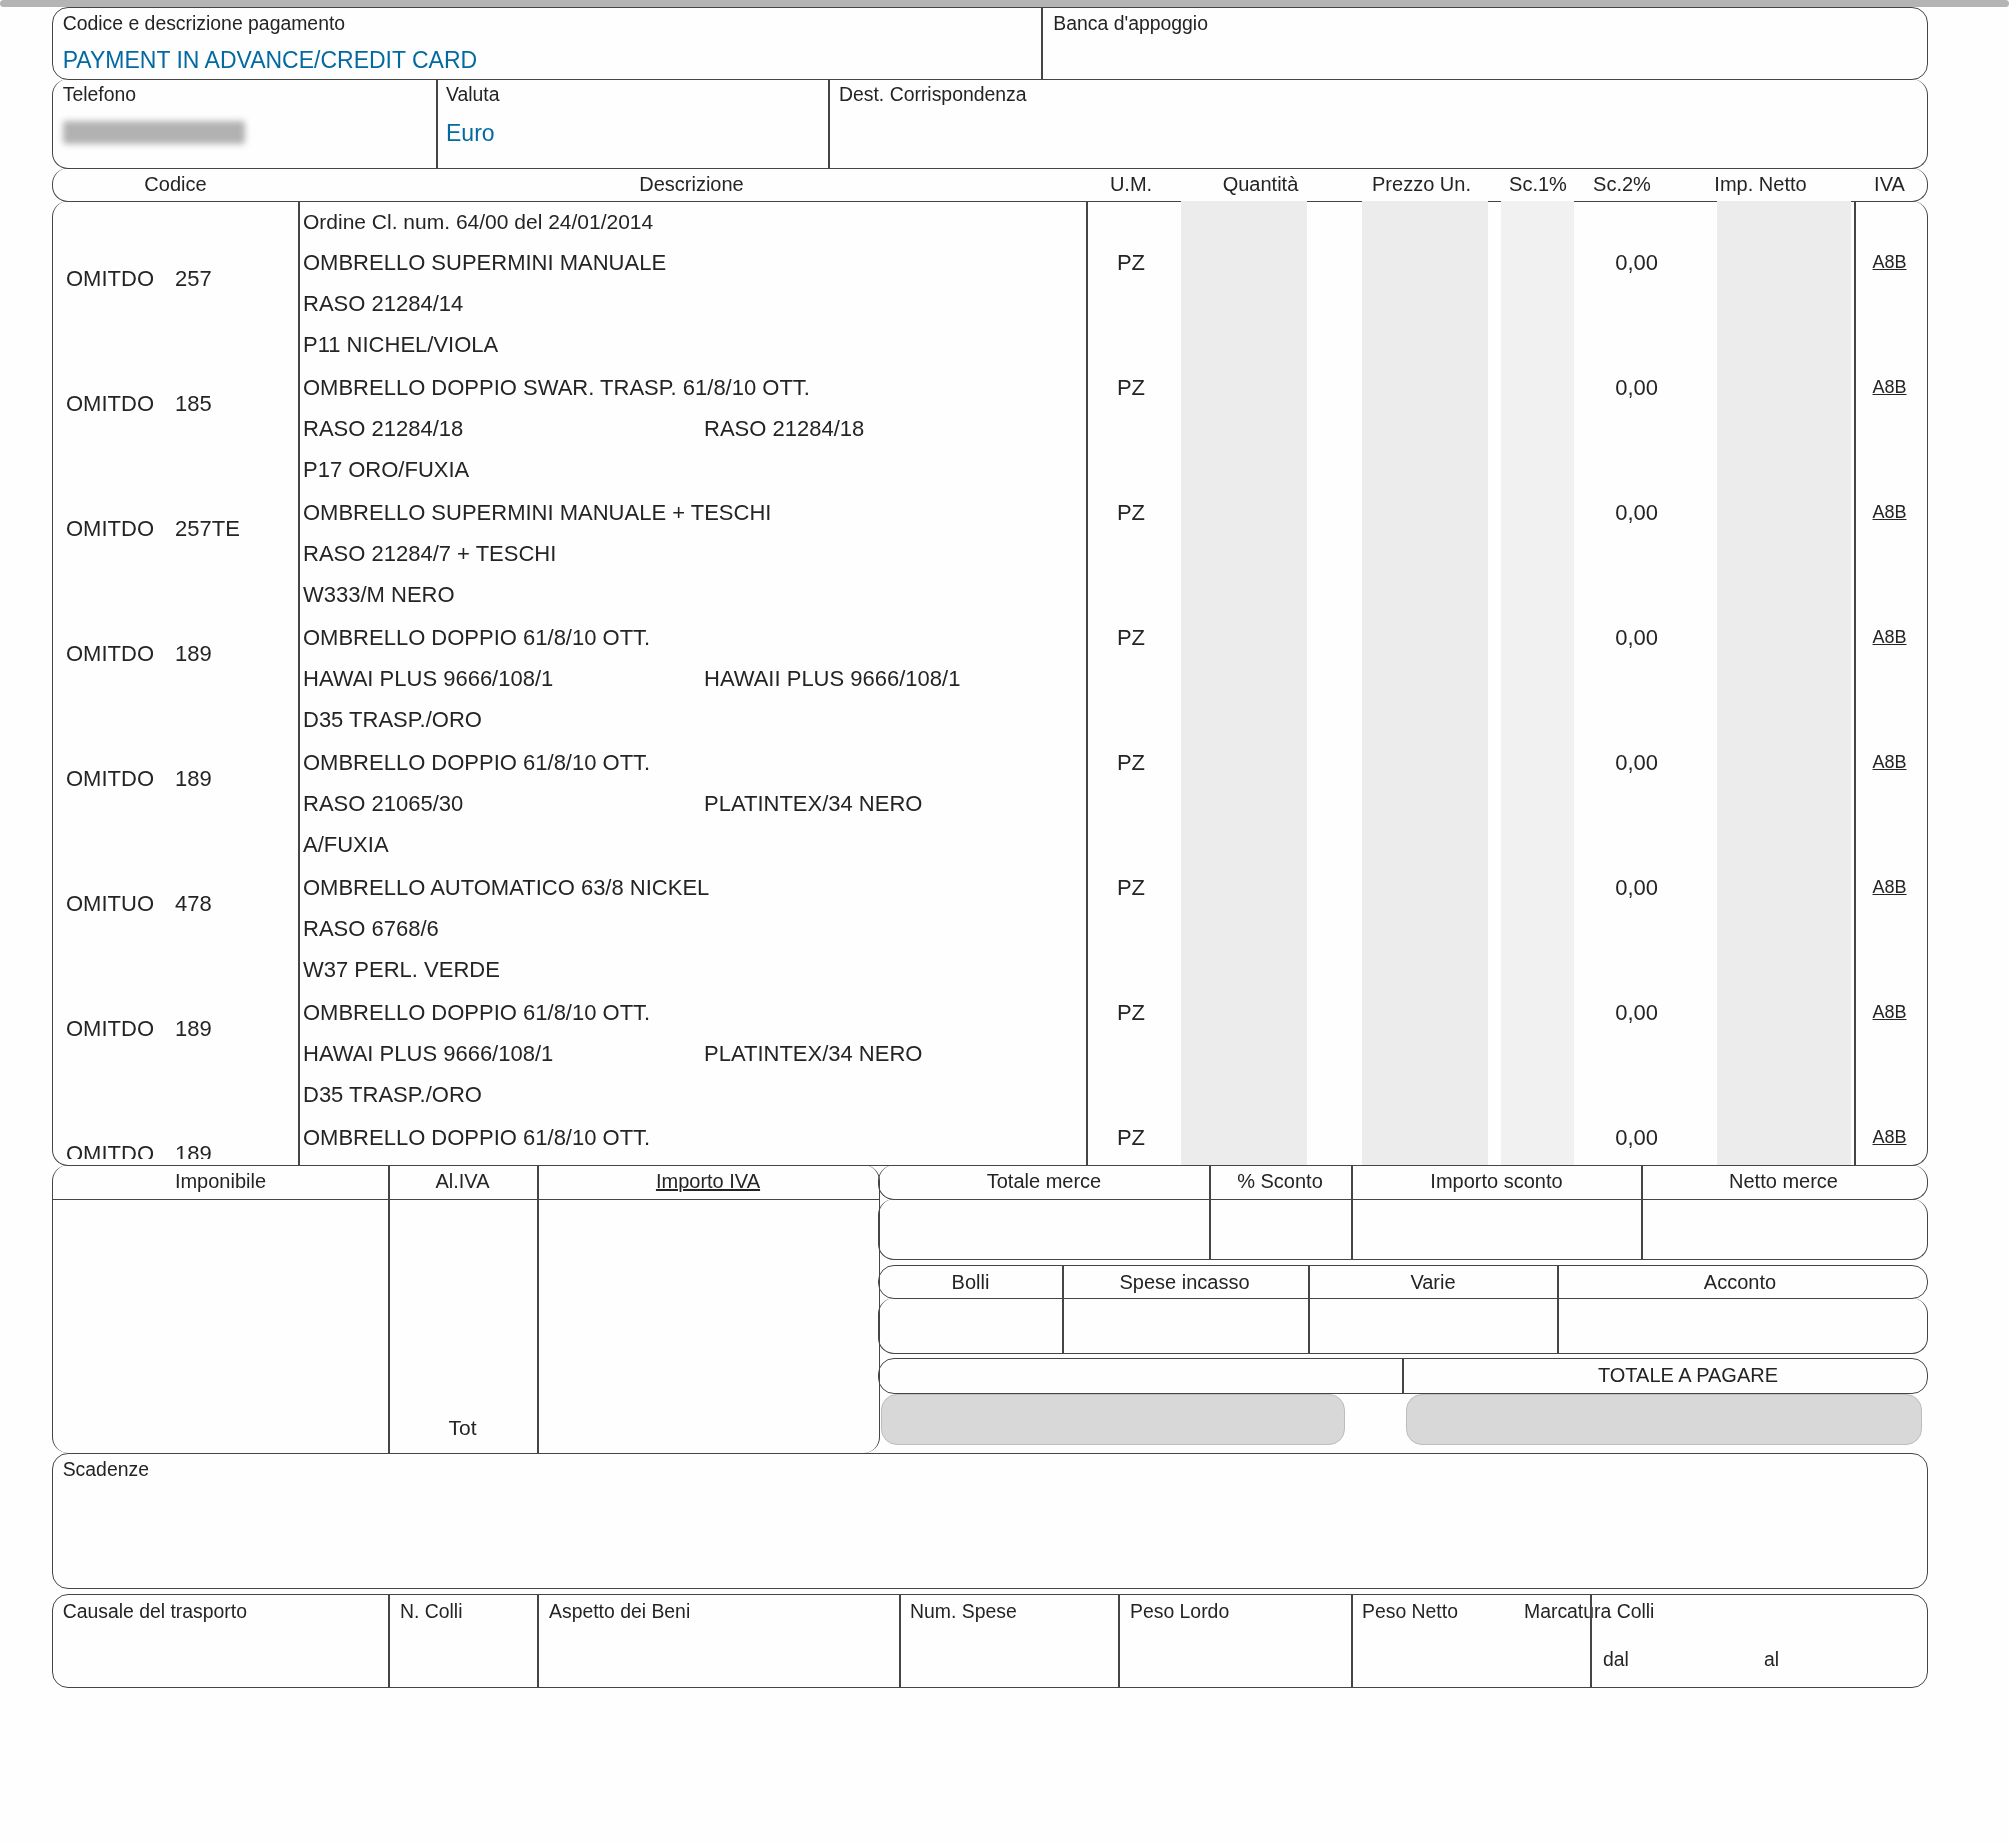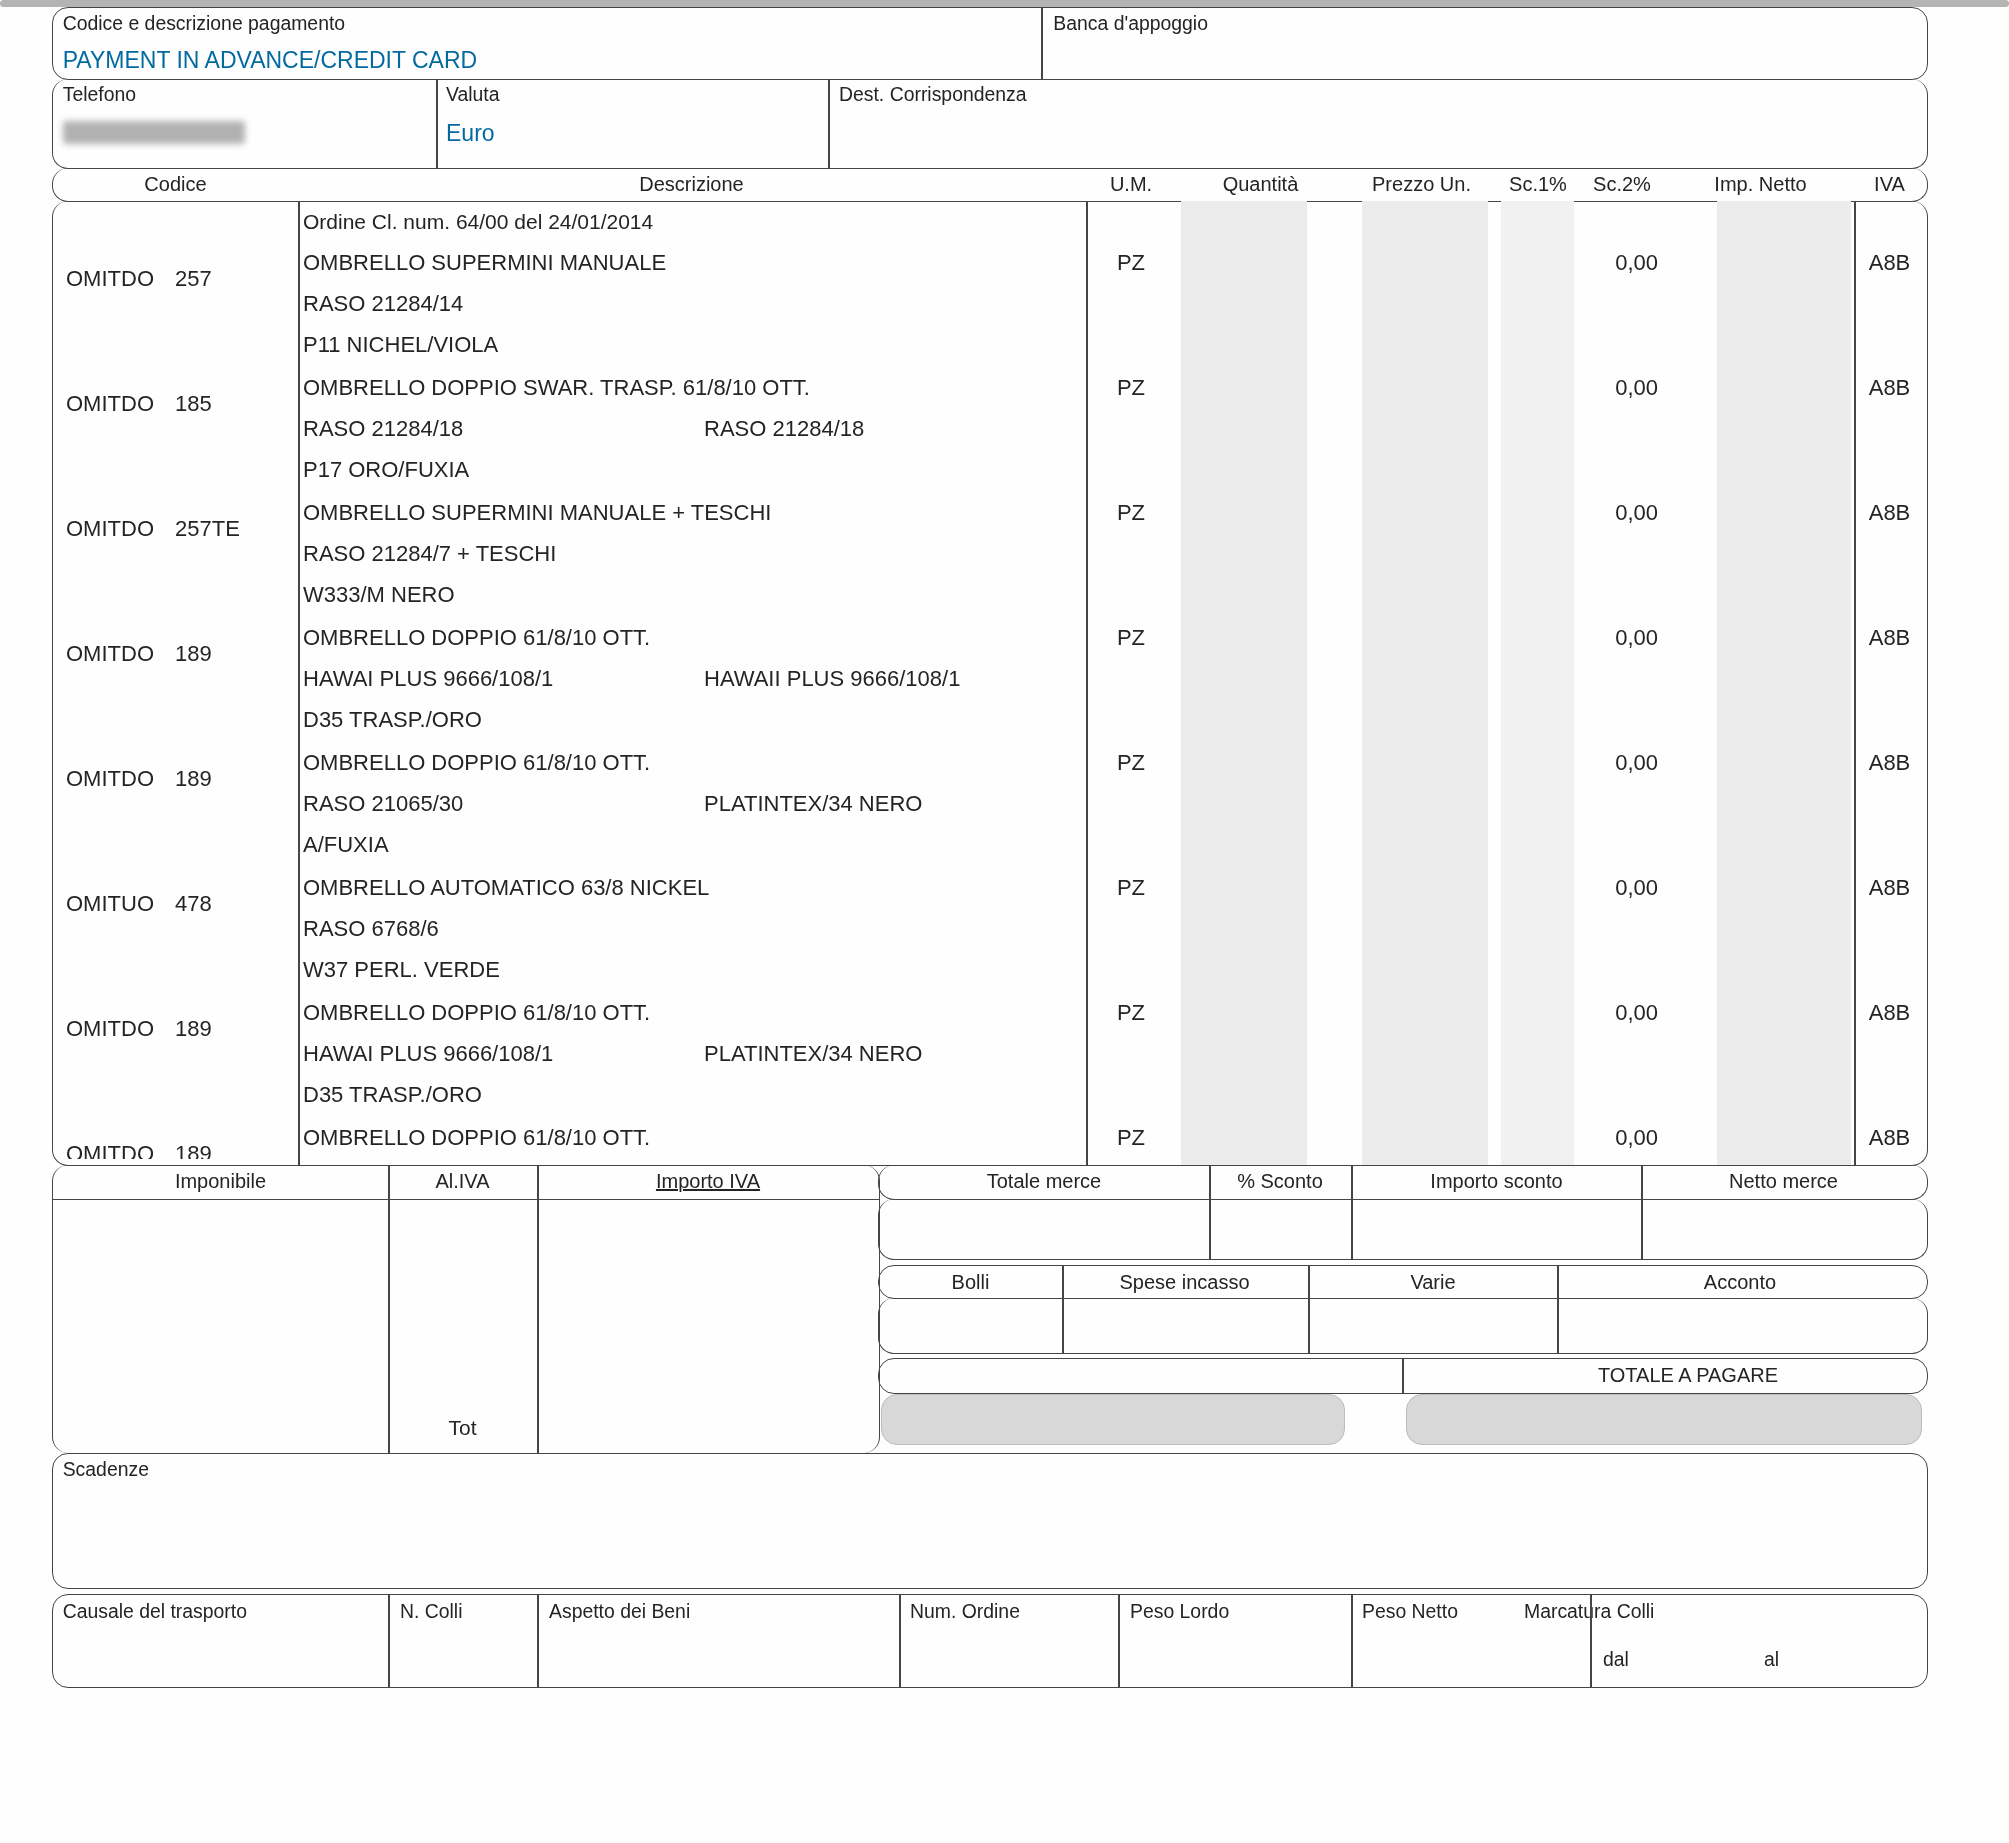--- a/index.html
+++ b/index.html
@@ -31,21 +31,21 @@
 
   .item-row { position:relative; height:125px; }
   .item-row.single { height:42px; overflow:hidden; }
   .r-code { position:absolute; left:13px; top:16px; width:231px; height:41px; line-height:41px; font-size:22px; white-space:nowrap; }
   .r-code .code-num { position:absolute; left:109px; }
   .r-desc { position:absolute; left:250px; top:0; width:782px; font-size:22px; }
   .r-desc .dl { position:relative; height:41px; line-height:41px; white-space:nowrap; }
   .r-desc .b2 { position:absolute; left:401px; }
   .r-um  { position:absolute; left:1033px; top:0; width:90px; height:41px; line-height:41px; text-align:center; font-size:22px; }
   .r-sc2 { position:absolute; left:1524px; top:0; width:81px; height:41px; line-height:41px; text-align:right; font-size:22px; }
-  .r-iva { position:absolute; left:1801px; top:0; width:71px; height:41px; line-height:41px; text-align:center; font-size:22px; }
+  .r-iva { position:absolute; left:1801px; top:0; width:71px; height:41px; line-height:41px; text-align:center; font-size:18px;text-decoration:underline; }
 
   
   .seg-lbl { position:absolute; top:0; height:32px; line-height:32px; text-align:center; font-size:20px; white-space:nowrap; }
   .sum-left { left:52px; top:1165px; width:826px; height:288px; border-left:1.6px solid #454545; border-right:1.6px solid #454545; }
   .sum-left-hdr { position:absolute; left:0; top:0; right:0; height:34px; border-bottom:1.6px solid #454545; }
   .rowA-hdr { left:878px; top:1165px; width:1048px; height:34px; border-left:1.6px solid #454545; border-right:1.6px solid #454545; border-bottom:1.6px solid #454545; }
   .rowA-val { left:878px; top:1199px; width:1048px; height:60px; border-left:1.6px solid #454545; border-right:1.6px solid #454545; border-bottom:1.6px solid #454545; }
   .rowB-hdr { left:878px; top:1265px; width:1048px; height:32px; border:1.6px solid #454545; }
   .rowB-val { left:878px; top:1298px; width:1048px; height:55px; border-left:1.6px solid #454545; border-right:1.6px solid #454545; border-bottom:1.6px solid #454545; }
   .rowC-hdr { left:878px; top:1358px; width:1048px; height:34px; border:1.6px solid #454545; }
@@ -301,21 +301,21 @@
 <div class="abs gray-box" style="left:1406px;width:514px;background:#d8d8d8;"></div>
 
 <div class="abs scadenze">
   <div class="cell-lbl" style="left:9.7px;">Scadenze</div>
 </div>
 
 <div class="abs footer">
   <div class="f-lbl" style="left:9.7px;">Causale del trasporto</div>
   <div class="f-lbl" style="left:347px;">N. Colli</div>
   <div class="f-lbl" style="left:496px;">Aspetto dei Beni</div>
-  <div class="f-lbl" style="left:857px;">Num. Ordine</div>
+  <div class="f-lbl" style="left:857px;">Num. Spese</div>
   <div class="f-lbl" style="left:1077px;">Peso Lordo</div>
   <div class="f-lbl" style="left:1309px;">Peso Netto</div>
   <div class="f-lbl" style="left:1471px;">Marcatura Colli</div>
   <div class="f-lbl" style="left:1550px;top:53px;">dal</div>
   <div class="f-lbl" style="left:1711px;top:53px;">al</div>
   <div class="vline" style="left:335px;"></div>
   <div class="vline" style="left:484px;"></div>
   <div class="vline" style="left:846px;"></div>
   <div class="vline" style="left:1065px;"></div>
   <div class="vline" style="left:1298px;"></div>

